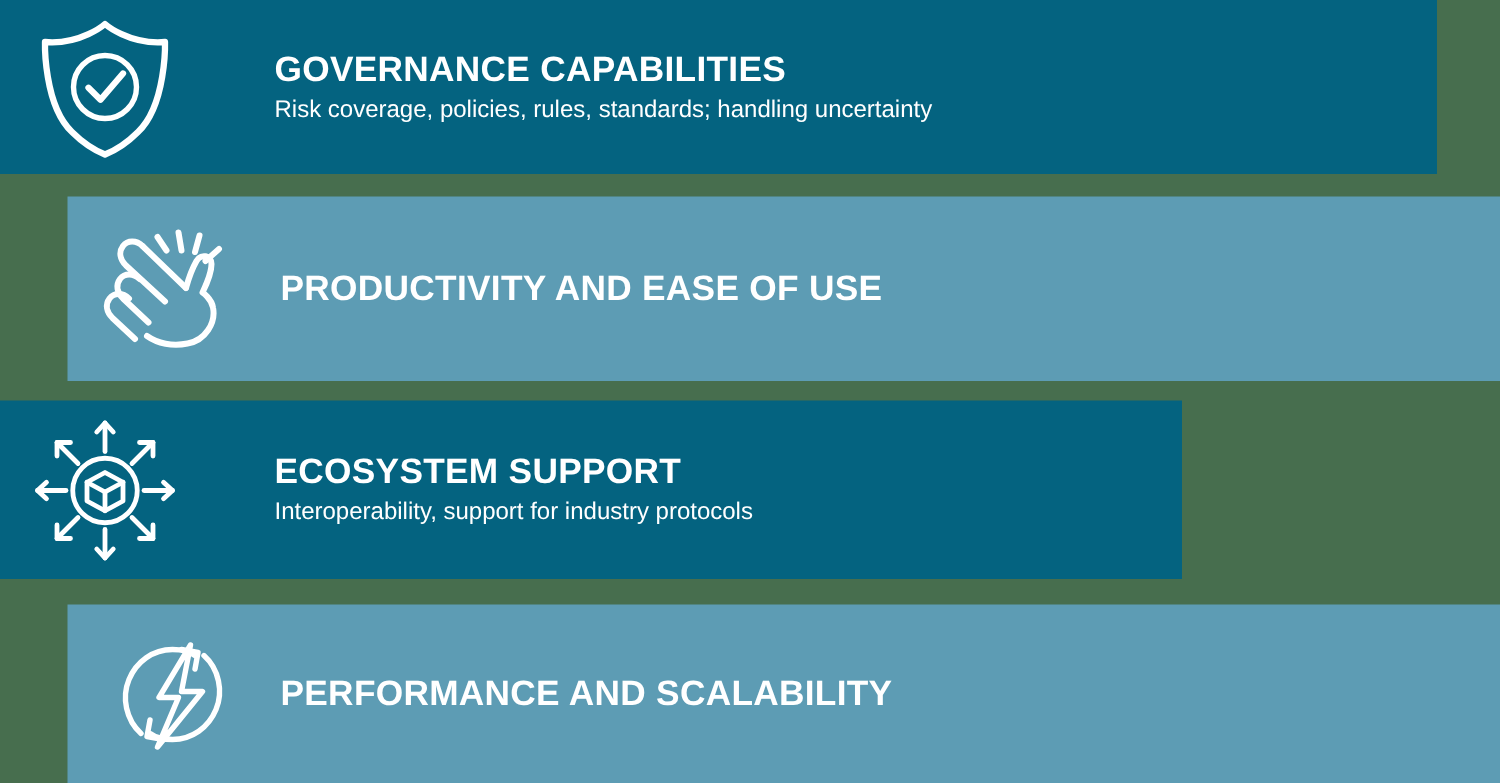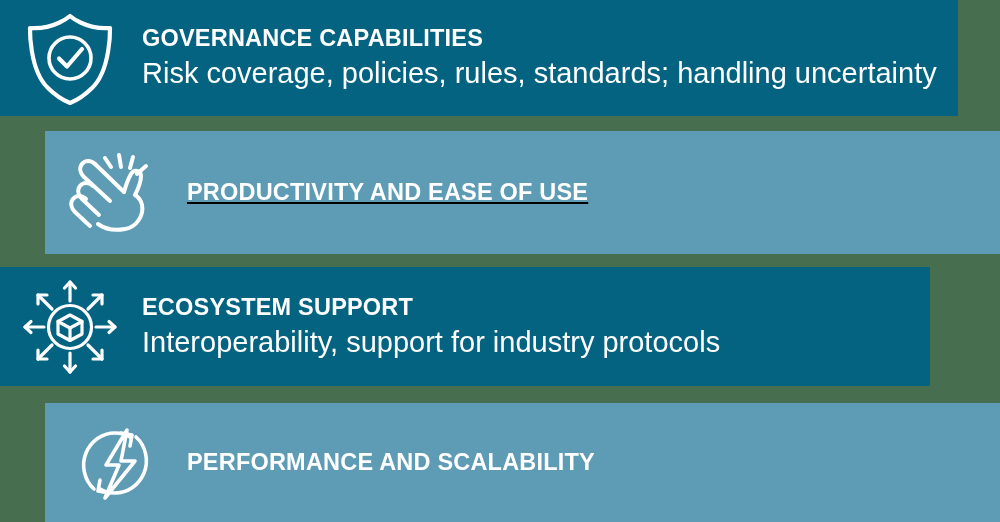--- a/index.html
+++ b/index.html
@@ -22,27 +22,27 @@
     background: #476e4e;
   }
 
   .band {
     position: absolute;
     display: flex;
     align-items: center;
     box-sizing: border-box;
   }
 
-  .band-dark { background: #046380; }
+  .band-dark { background: #046380; gap: 41px; }
   .band-light { background: #5d9cb4; }
 
   
   .band-1 { left: 0px;  top: 0px;   width: 958px;  height: 116px; }
-  .band-2 { left: 45px; top: 131px; width: 955px;  height: 123px; text-decoration: underline; }
-  .band-3 { left: 0px;  top: 267px; width: 930px;  height: 119px; }
+  .band-2 { left: 45px; top: 131px; width: 955px;  height: 123px; }
+  .band-3 { left: 0px;  top: 267px; width: 788px;  height: 119px; }
   .band-4 { left: 45px; top: 403px; width: 973px;  height: 119px; }
 
   .icon-slot {
     flex: 0 0 auto;
     display: flex;
     align-items: center;
     justify-content: center;
   }
   .band-1 .icon-slot { width: 140px; margin-left: 0px; }
   .band-2 .icon-slot { width: 140px; margin-left: 0px; }
@@ -68,21 +68,21 @@
     font-weight: bold;
     font-size: 23.5px;
     letter-spacing: 0.2px;
     line-height: 1.15;
     white-space: nowrap;
   }
 
   .band-sub {
     color: #ffffff;
     font-weight: normal;
-    font-size: 29px;
+    font-size: 16px;
     line-height: 1.2;
     margin-top: 4px;
     white-space: nowrap;
   }
 </style>
 </head>
 <body>
 
 <div id="infographic">
 

